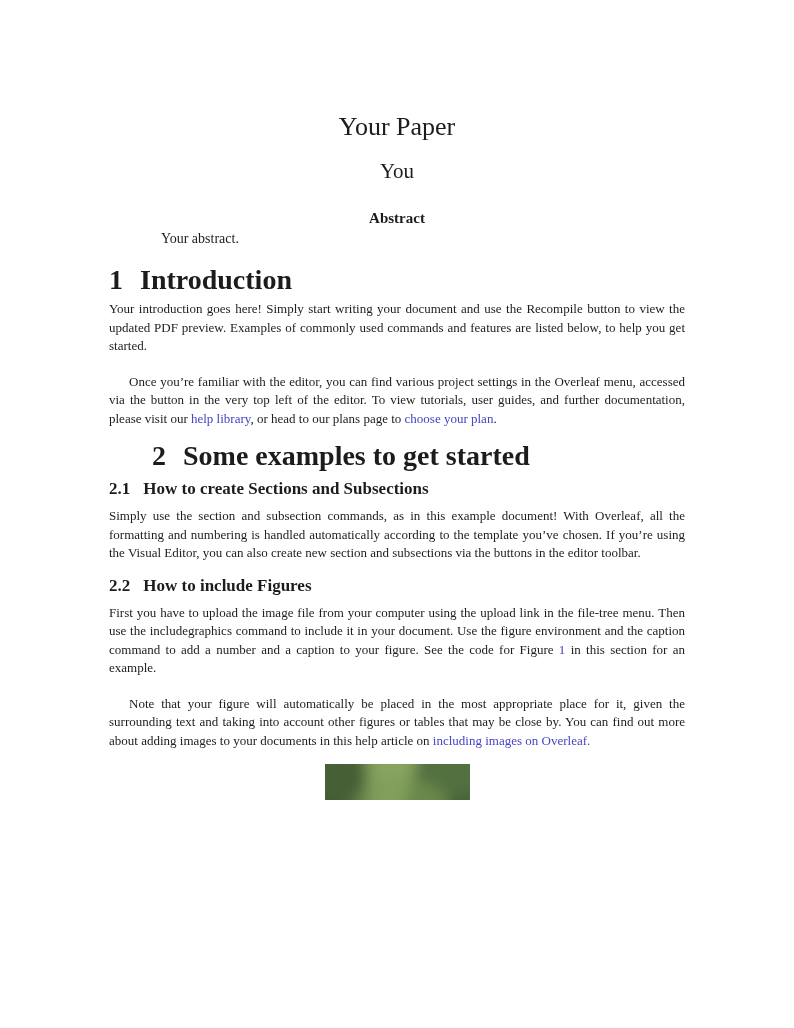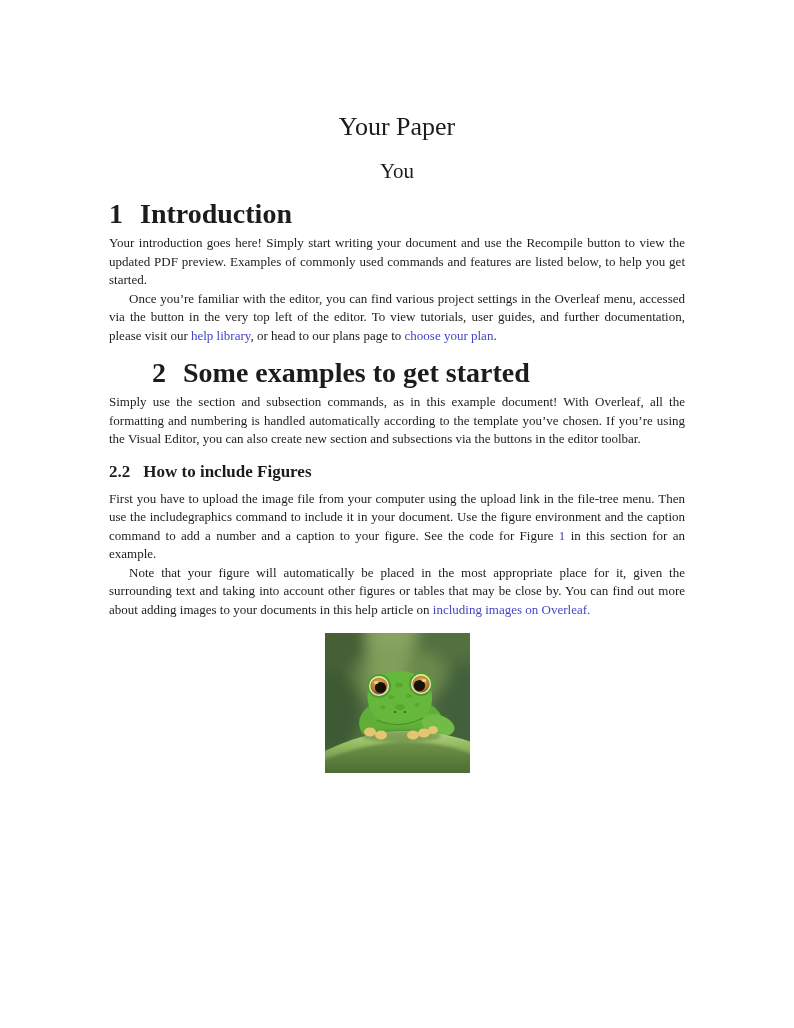--- a/index.html
+++ b/index.html
@@ -37,21 +37,21 @@
   }
   .subsection-heading .sec-num { display: inline-block; margin-right: 13px; }
   .section-heading.tight { margin-top: 15px; margin-left: 43px; }
   .subsection-heading.s21 { margin-top: 10px; }
 
   .par-block { margin-top: 8px; }
   .body-par {
     margin: 0; font-size: 13px; line-height: 18.5px;
     text-align: justify;
   }
-  .body-par.indent { text-indent: 20px; }
+  .body-par.indent { text-indent: 20px; margin-top: 17px; }
 
   .doc-link { color: var(--link-color, #4444c4); cursor: pointer; }
 
   .figure-block { margin: 14px 0 0; text-align: center; }
   .frog-img { display: inline-block; }
   .figure-caption {
     margin-top: 25px; font-size: 14px; line-height: 17px; text-align: center;
   }
 
   .page-number {
@@ -63,29 +63,34 @@
 <body>
 
 <div class="page">
   <div class="content">
 
     <div class="title-block">
       <div class="doc-title">Your Paper</div>
       <div class="doc-author">You</div>
     </div>
 
+    <div>
+      <div class="abstract-heading">Abstract</div>
+      <p class="abstract-text">Your abstract.</p>
+    </div>
 
     <h2 class="section-heading"><span class="sec-num">1</span><span>Introduction</span></h2>
     <div class="par-block">
       <p class="body-par"><span>Your introduction goes here! Simply start writing your document and use the Recompile button to view the updated PDF preview. Examples of commonly used commands and features are listed below, to help you get started.</span></p>
       <p class="body-par indent"><span>Once you’re familiar with the editor, you can find various project settings in the Overleaf menu, accessed via the button in the very top left of the editor. To view tutorials, user guides, and further documentation, please visit our </span><span class="doc-link">help library</span><span>, or head to our plans page to </span><span class="doc-link">choose your plan</span><span>.</span></p>
     </div>
 
     <h2 class="section-heading tight"><span class="sec-num">2</span><span>Some examples to get started</span></h2>
 
+    <h3 class="subsection-heading s21"><span class="sec-num">2.1</span><span>How to create Sections and Subsections</span></h3>
     <div class="par-block">
       <p class="body-par"><span>Simply use the section and subsection commands, as in this example document! With Overleaf, all the formatting and numbering is handled automatically according to the template you’ve chosen. If you’re using the Visual Editor, you can also create new section and subsections via the buttons in the editor toolbar.</span></p>
     </div>
 
     <h3 class="subsection-heading"><span class="sec-num">2.2</span><span>How to include Figures</span></h3>
     <div class="par-block">
       <p class="body-par"><span>First you have to upload the image file from your computer using the upload link in the file-tree menu. Then use the includegraphics command to include it in your document. Use the figure environment and the caption command to add a number and a caption to your figure. See the code for Figure </span><span class="doc-link">1</span><span> in this section for an example.</span></p>
       <p class="body-par indent"><span>Note that your figure will automatically be placed in the most appropriate place for it, given the surrounding text and taking into account other figures or tables that may be close by. You can find out more about adding images to your documents in this help article on </span><span class="doc-link">including images on Overleaf.</span></p>
     </div>
 

